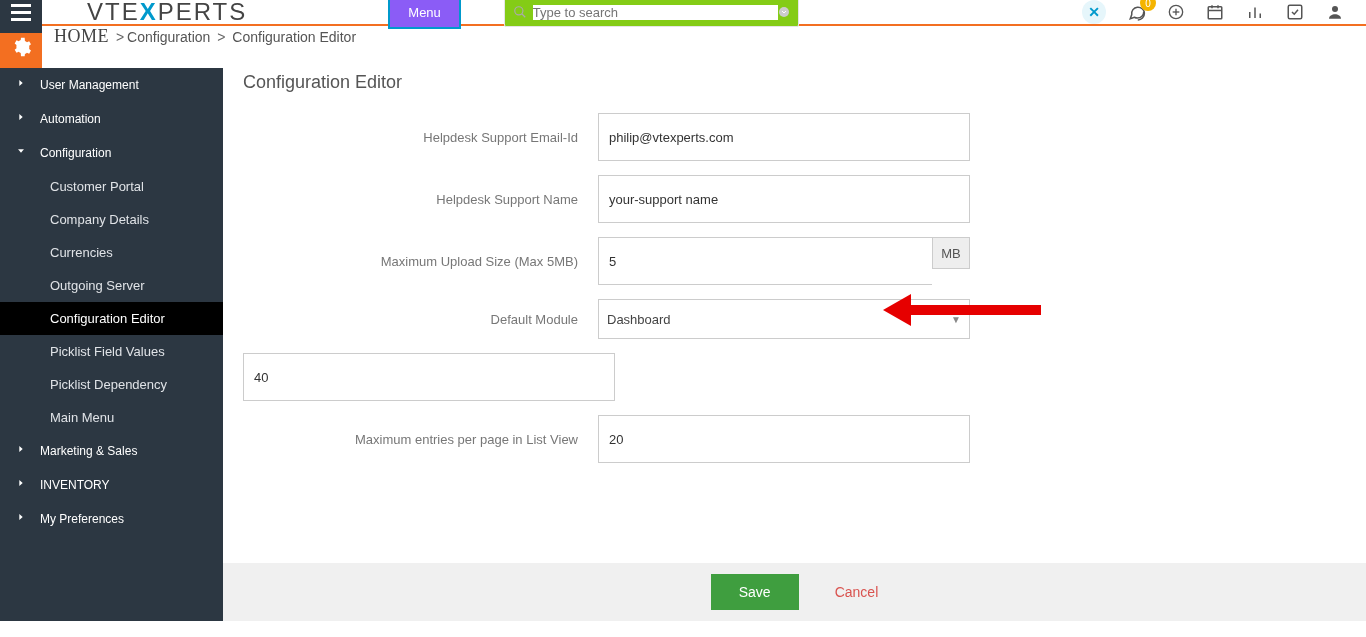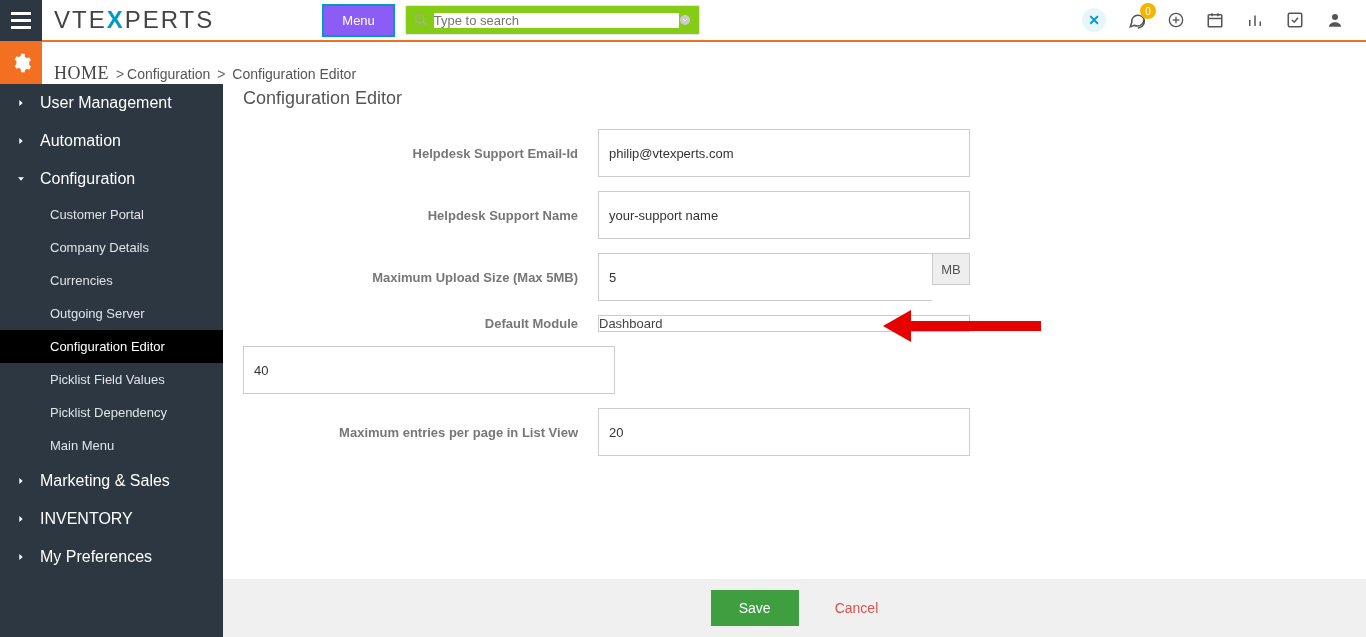--- a/index.html
+++ b/index.html
@@ -1,65 +1,65 @@
 <!DOCTYPE html>
 <html><head>
 <meta charset="utf-8">
 <style>
 * { box-sizing: border-box; margin: 0; padding: 0; }
 body { font-family: Arial, Helvetica, sans-serif; font-size: 13px; color: #333; background: #fff; width: 1366px; height: 637px; overflow: hidden; position: relative; }
 
 
-.topbar { height: 42px; background: #fff; border-bottom: 2px solid #f36f21; display: flex; align-items: center; padding: 0; position: relative; }
+.topbar { height: 26px; background: #fff; border-bottom: 2px solid #f36f21; display: flex; align-items: center; padding: 0; position: relative; gap: 33px; }
 .hamburger { width: 42px; height: 42px; background: #2c3742; display: flex; align-items: center; justify-content: center; cursor: pointer; }
 .hamburger-bars { display: flex; flex-direction: column; gap: 4px; }
 .hamburger-bars span { width: 20px; height: 3px; background: #fff; display: block; }
 .logo { margin-left: 12px; font-size: 24px; letter-spacing: 2px; font-weight: 300; color: #444; font-family: Arial, sans-serif; }
 .logo .vt { color: #444; }
 .logo .x { color: #0099cc; font-weight: 700; }
 .logo .rest { color: #444; }
 
 .menu-btn { margin-left: 108px; background: #8b5cf6; color: #fff; padding: 7px 18px; font-size: 13px; border: 2px solid #0099cc; cursor: pointer; }
 .search-wrap { margin-left: 10px; flex: 1; max-width: 295px; display: flex; align-items: center; background: #84cc16; border: 1px solid #e5e5e5; height: 30px; border-radius: 2px; padding: 0 8px; color: #aaa; }
 .search-wrap .search-icon { margin-right: 6px; color: #aaa; }
 .search-wrap input { border: none; outline: none; flex: 1; font-size: 13px; color: #555; }
 .search-wrap .chev { color: #aaa; }
 
 .topbar-right { margin-left: auto; display: flex; align-items: center; gap: 22px; padding-right: 22px; color: #666; }
 .topbar-right .icon { cursor: pointer; position: relative; color: #555; }
 .topbar-right .xicon { width: 24px; height: 24px; border-radius: 50%; background: #e6f6fb; display: flex; align-items: center; justify-content: center; color: #0099cc; font-weight: bold; font-size: 14px; }
 .badge { position: absolute; top: -8px; right: -10px; background: #f5b400; color: #fff; border-radius: 50%; width: 16px; height: 16px; font-size: 10px; display: flex; align-items: center; justify-content: center; }
 
 
-.breadcrumb-row { height: 42px; display: flex; align-items: flex-end; background: #fff; }
+.breadcrumb-row { height: 42px; display: flex; align-items: flex-start; background: #fff; }
 .cog-box { width: 42px; height: 42px; background: #f36f21; display: flex; align-items: center; justify-content: center; color: #fff; }
 .breadcrumb { margin-left: 12px; font-size: 14px; color: #5a5a5a; }
 .breadcrumb .home { font-weight: 400; font-size: 18px; color: #444; font-family: 'Times New Roman', serif; letter-spacing: 0.5px; }
 .breadcrumb .sep { margin: 0 3px; color: #666; }
 .breadcrumb .crumb { color: #555; }
 
 
 .layout { display: flex; height: calc(637px - 84px); }
 .sidebar { width: 223px; background: #2c3742; color: #d0d4d9; height: 100%; overflow: hidden; }
-.sidebar .item { display: flex; align-items: center; padding: 10px 16px; cursor: pointer; font-size: 16px; color: #fff; }
+.sidebar .item { display: flex; align-items: flex-start; padding: 10px 16px; cursor: pointer; font-size: 12px; color: #fff; }
 .sidebar .item .arrow { width: 14px; margin-right: 10px; }
 .sidebar .sub { padding-left: 50px; font-size: 13px; padding-top: 9px; padding-bottom: 9px; cursor: pointer; color: #e0e3e7; }
 .sidebar .sub.active { background: #000; color: #fff; }
 
 .main { flex: 1; background: #fff; display: flex; flex-direction: column; position: relative; }
 .page-title { font-size: 18px; color: #555; padding: 4px 20px 0 20px; }
 .form-area { padding: 20px 20px 0 20px; }
 .form-row { display: flex; align-items: center; margin-bottom: 14px; }
-.form-label { width: 355px; text-align: right; padding-right: 20px; color: #777; font-size: 13px; font-weight: bold; }
+.form-label { width: 355px; text-align: right; padding-right: 20px; color: #777; font-size: 13px; }
 .form-field { width: 372px; }
 .form-field input[type=text] { width: 100%; height: 48px; border: 1px solid #ccc; padding: 0 10px; font-size: 13px; color: #333; }
 .form-field .input-group { display: flex; }
 .form-field .input-group input { flex: 1; border-right: none; }
 .form-field .input-group .suffix { width: 38px; height: 32px; border: 1px solid #ccc; background: #eee; display: flex; align-items: center; justify-content: center; color: #555; font-size: 13px; }
-.form-field .select { width: 100%; height: 17px; border: 1px solid #ccc; display: flex; align-items: center; justify-content: space-between; padding: 0 0; color: #444; background: #fff; cursor: pointer; }
+.form-field .select { width: 100%; height: 40px; border: 1px solid #ccc; display: flex; align-items: center; justify-content: space-between; padding: 0 8px; color: #444; background: #fff; cursor: pointer; }
 .form-field .select .caret { color: #888; font-size: 10px; }
 
 .footer-bar { position: absolute; bottom: 0; left: 0; right: 0; height: 58px; background: #f0f0f0; display: flex; align-items: center; justify-content: center; gap: 28px; }
 .save-btn { background: #3f9e3f; color: #fff; border: none; padding: 10px 28px; font-size: 14px; cursor: pointer; }
 .cancel-link { color: #d9534f; cursor: pointer; font-size: 14px; margin-left: 8px; }
 
 
 .arrow-shape { position: absolute; display: flex; align-items: center; }
 .arrow-shape .shaft { height: 10px; background: #e60000; }
 .arrow-shape .head { width: 0; height: 0; border-top: 16px solid transparent; border-bottom: 16px solid transparent; border-right: 28px solid #e60000; }

